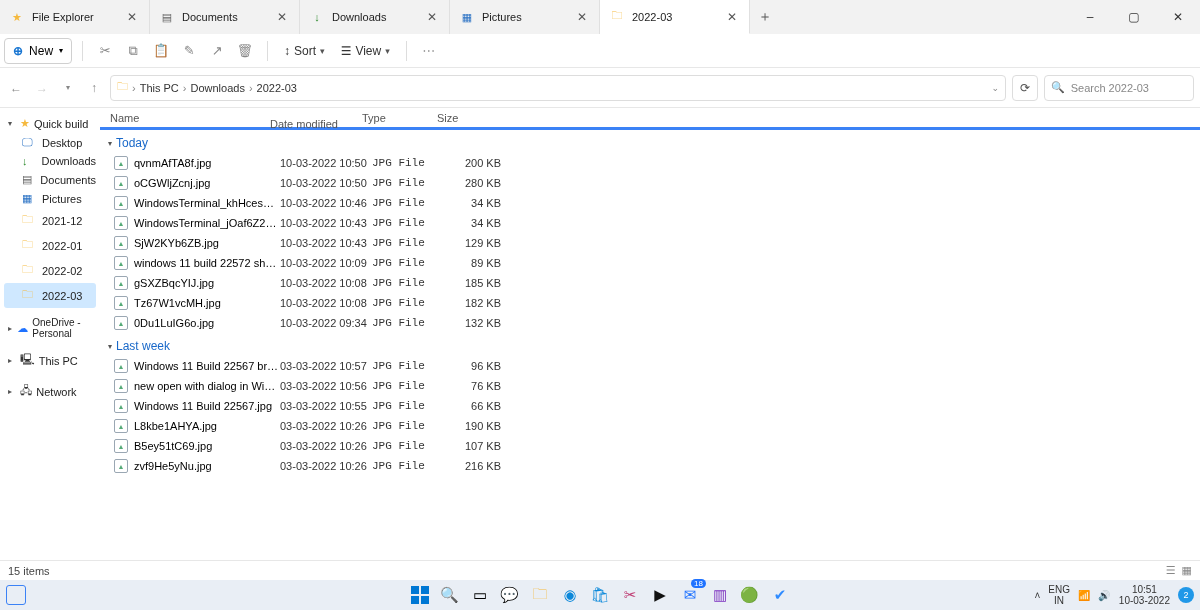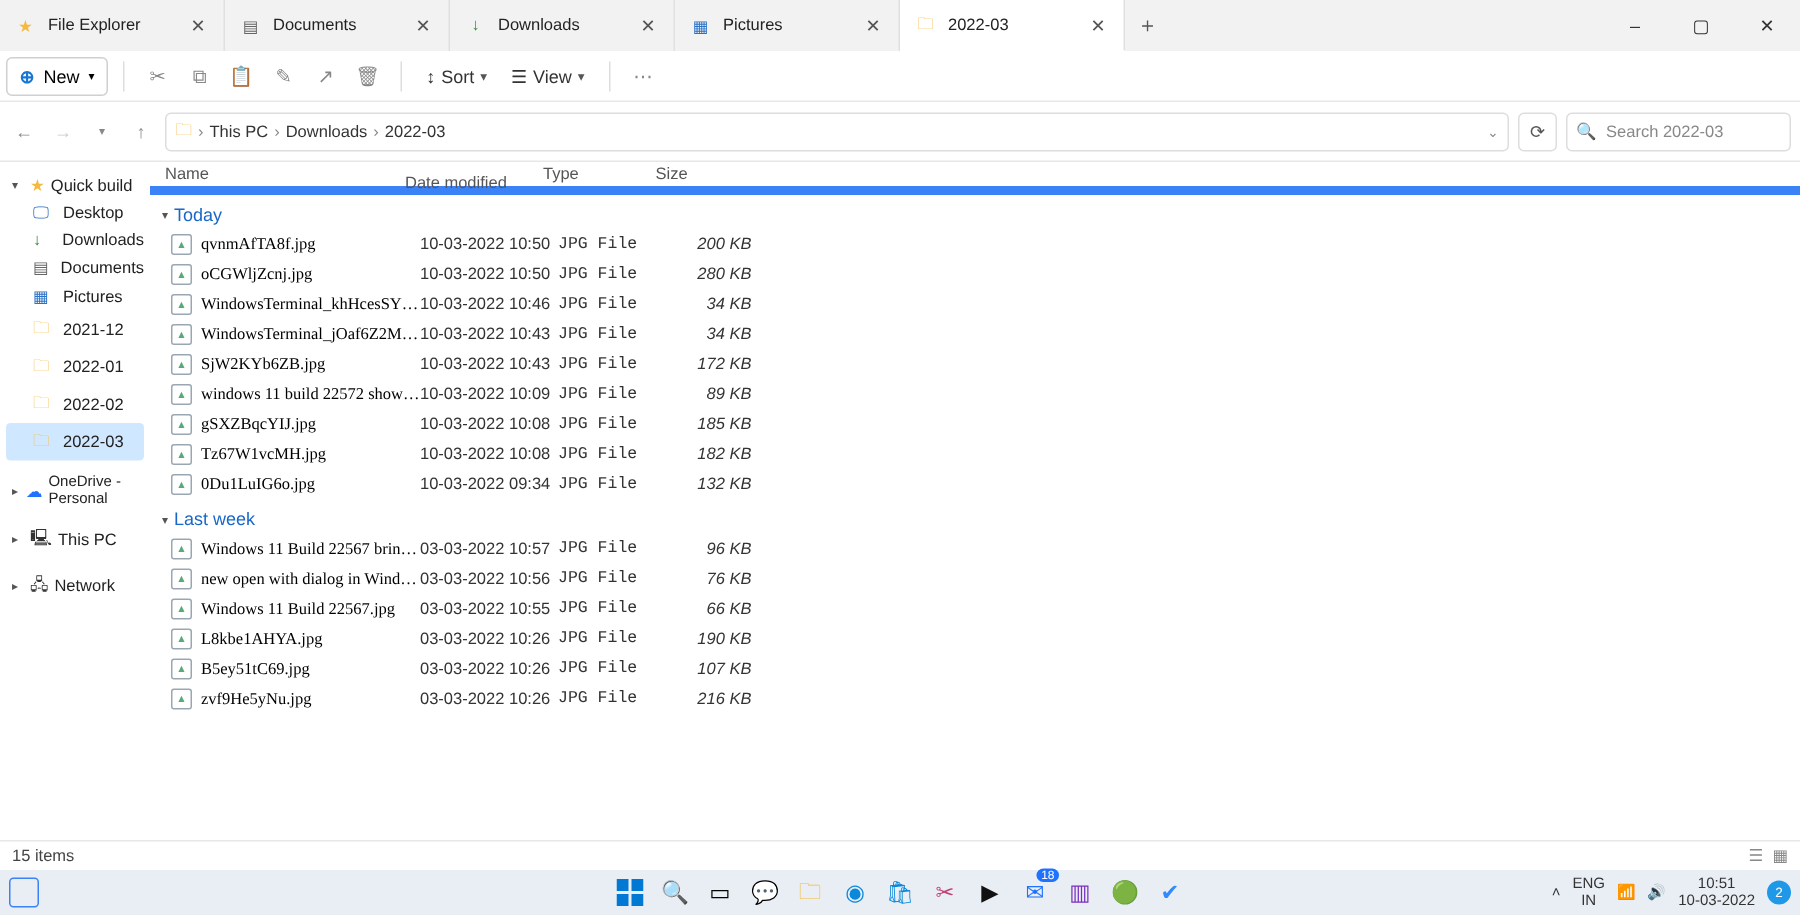--- a/index.html
+++ b/index.html
@@ -37,35 +37,35 @@
 .body { display:flex; height: calc(100% - 34px - 34px - 40px - 20px - 30px); background:#fff; }
 .sidebar { width:100px; padding:6px 4px; font-size:11px; }
 .side-group { margin-bottom:6px; }
 .side-head { display:flex; align-items:center; gap:4px; padding:3px 4px; color:#222; }
 .side-chev { font-size:8px; color:#555; width:8px; }
 .side-item { display:flex; align-items:center; gap:6px; padding:3px 0 3px 18px; color:#222; white-space:nowrap;}
 .side-item.sel { background:#cfe8ff; border-radius:3px; }
 .side-icon { width:14px; display:inline-flex; }
 
 .content { flex:1; overflow:auto; font-size:11px; }
-.col-header { display:flex; height:22px; align-items:center; border-bottom:6px solid #3b82f6; color:#555; padding-left:10px; }
+.col-header { display:flex; height:22px; align-items:center; border-bottom:3px solid #3b82f6; color:#555; padding-left:10px; }
 .ch-name { width:160px; }
 .ch-date { width:92px;margin-top:12px; }
 .ch-type { width:75px; }
 .ch-size { width:60px; text-align:left; }
 
 .group-hdr { display:flex; align-items:center; gap:4px; color:#1968c9; font-size:12px; padding:6px 0 3px 8px; }
 .group-hdr .gchev { font-size:8px; color:#555; }
 
 .row { display:flex; align-items:center; height:20px; padding-left:14px; }
 .row .ficon { width:14px; height:14px; margin-right:6px; display:inline-flex;align-items:center;justify-content:center; border:1px solid #9aa7b3; border-radius:2px; font-size:7px; color:#5a7; background:#fff;}
-.row .fname { width:146px; white-space:nowrap; overflow:hidden; text-overflow:ellipsis;font-family:Liberation Serif, serif; }
+.row .fname { width:146px; white-space:nowrap; overflow:hidden; text-overflow:ellipsis; }
 .row .fdate { width:92px; color:#333; }
 .row .ftype { width:75px; color:#333;font-family:Liberation Mono, monospace; }
-.row .fsize { width:60px; text-align:right; color:#333; padding-right:6px;font-style:italic; }
+.row .fsize { width:60px; text-align:right; color:#333; padding-right:6px; }
 
 
 .status { height:20px; background:#fff; border-top:1px solid #e7e7e7; display:flex; align-items:center; padding:0 8px; font-size:11px; color:#444; }
 .status .view-icons { margin-left:auto; display:flex; gap:6px; color:#888;}
 
 
 .taskbar { height:30px; background:#e9eef5; display:flex; align-items:center; padding:0 6px; position:relative;}
 .tb-left { width:20px; height:20px; border:1px solid #3b82f6; border-radius:3px;}
 .tb-center { position:absolute; left:50%; transform:translateX(-50%); display:flex; align-items:center; gap:10px;}
 .tb-center .tbicon { width:20px; height:20px; display:flex;align-items:center;justify-content:center; font-size:15px;}
@@ -270,21 +270,21 @@
           <span class="fname">WindowsTerminal_jOaf6Z2M1i.jpg</span>
           <span class="fdate">10-03-2022 10:43</span>
           <span class="ftype">JPG File</span>
           <span class="fsize">34 KB</span>
         </div>
         <div class="row">
           <span class="ficon">▲</span>
           <span class="fname">SjW2KYb6ZB.jpg</span>
           <span class="fdate">10-03-2022 10:43</span>
           <span class="ftype">JPG File</span>
-          <span class="fsize">172 KB</span>
+          <span class="fsize">129 KB</span>
         </div>
         <div class="row">
           <span class="ficon">▲</span>
           <span class="fname">windows 11 build 22572 show more opti...</span>
           <span class="fdate">10-03-2022 10:09</span>
           <span class="ftype">JPG File</span>
           <span class="fsize">89 KB</span>
         </div>
         <div class="row">
           <span class="ficon">▲</span>

